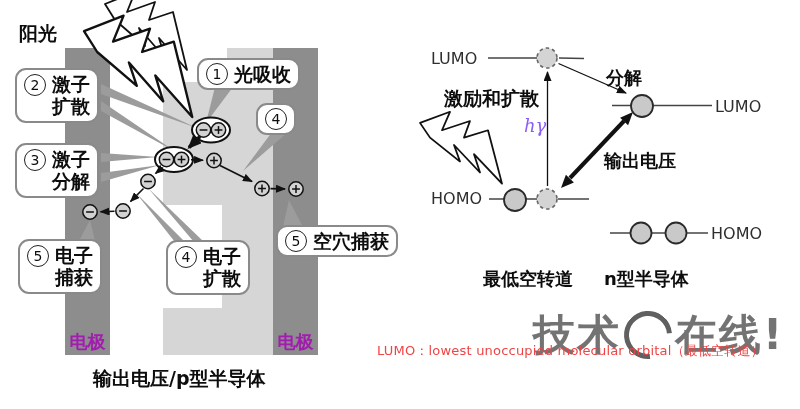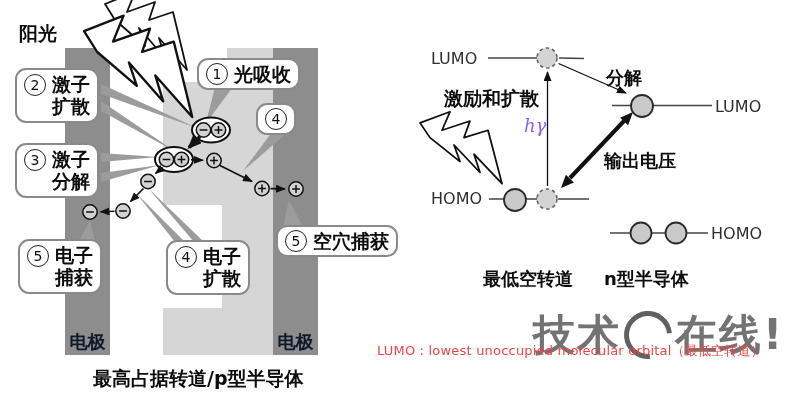--- a/index.html
+++ b/index.html
@@ -10,21 +10,21 @@
   .cjk-bold{font-weight:bold;color:#0d0d0d;}
   .callout{position:absolute;background:#fff;border:2.5px solid #8a8a8a;border-radius:11px;
            display:flex;gap:6px;padding:3px 7px;font-weight:bold;font-size:19px;
            line-height:1.18;color:#0d0d0d;z-index:3;align-items:flex-start;}
   .callout.one{align-items:center;}
   .num{flex:0 0 auto;width:20px;height:20px;border:1.6px solid #222;border-radius:50%;
        font-size:14px;font-weight:normal;display:flex;align-items:center;justify-content:center;
        background:#fff;margin-top:1px;}
   .callout.one .num{margin-top:0;}
   .lines .l{display:block;}
-  .electrode-label{position:absolute;width:45px;text-align:center;color:#0f172a;
+  .electrode-label{position:absolute;width:45px;text-align:center;color:#a21caf;
                    font-weight:bold;font-size:18px;z-index:2;}
   .wm{position:absolute;left:533px;top:307px;display:flex;align-items:center;
       color:#737373;font-weight:bold;font-size:42px;z-index:1;letter-spacing:2px;}
   .wm-ring{width:38px;height:38px;border:5px solid #606060;border-radius:50%;
            border-right-color:transparent;transform:rotate(40deg);margin:0 3px;}
   .footnote{position:absolute;left:377px;font-size:13px;color:#ef4444;z-index:2;letter-spacing:.2px;}
 </style>
 </head>
 <body>
 
@@ -137,21 +137,21 @@
       <circle cx="515" cy="200" r="11" fill="#c9c9c9" stroke="#2a2a2a" stroke-width="1.8"></circle>
       <circle cx="547" cy="199" r="10" fill="#d4d4d4" stroke="#666" stroke-width="1.6" stroke-dasharray="3.5,3"></circle>
       <circle cx="641" cy="233" r="10.5" fill="#c9c9c9" stroke="#2a2a2a" stroke-width="1.8"></circle>
       <circle cx="676" cy="233" r="10.5" fill="#c9c9c9" stroke="#2a2a2a" stroke-width="1.8"></circle>
     </g>
   </svg>
 
   <div class="abs cjk-bold" style="left:19px;top:21px;font-size:19px;">阳光</div>
   <div class="electrode-label" style="left:65px;top:330px;">电极</div>
   <div class="electrode-label" style="left:273px;top:330px;">电极</div>
-  <div class="abs cjk-bold" style="left:93px;top:366px;font-size:19px;">最高占据转道/p型半导体</div>
+  <div class="abs cjk-bold" style="left:93px;top:366px;font-size:19px;">输出电压/p型半导体</div>
 
   <div class="callout one" style="left:197px;top:58px;">
     <span class="num">1</span>
     <span>光吸收</span>
   </div>
   <div class="callout" style="left:15px;top:68px;">
     <span class="num">2</span>
     <span class="lines">
         <span class="l">激子</span>
         <span class="l">扩散</span>

